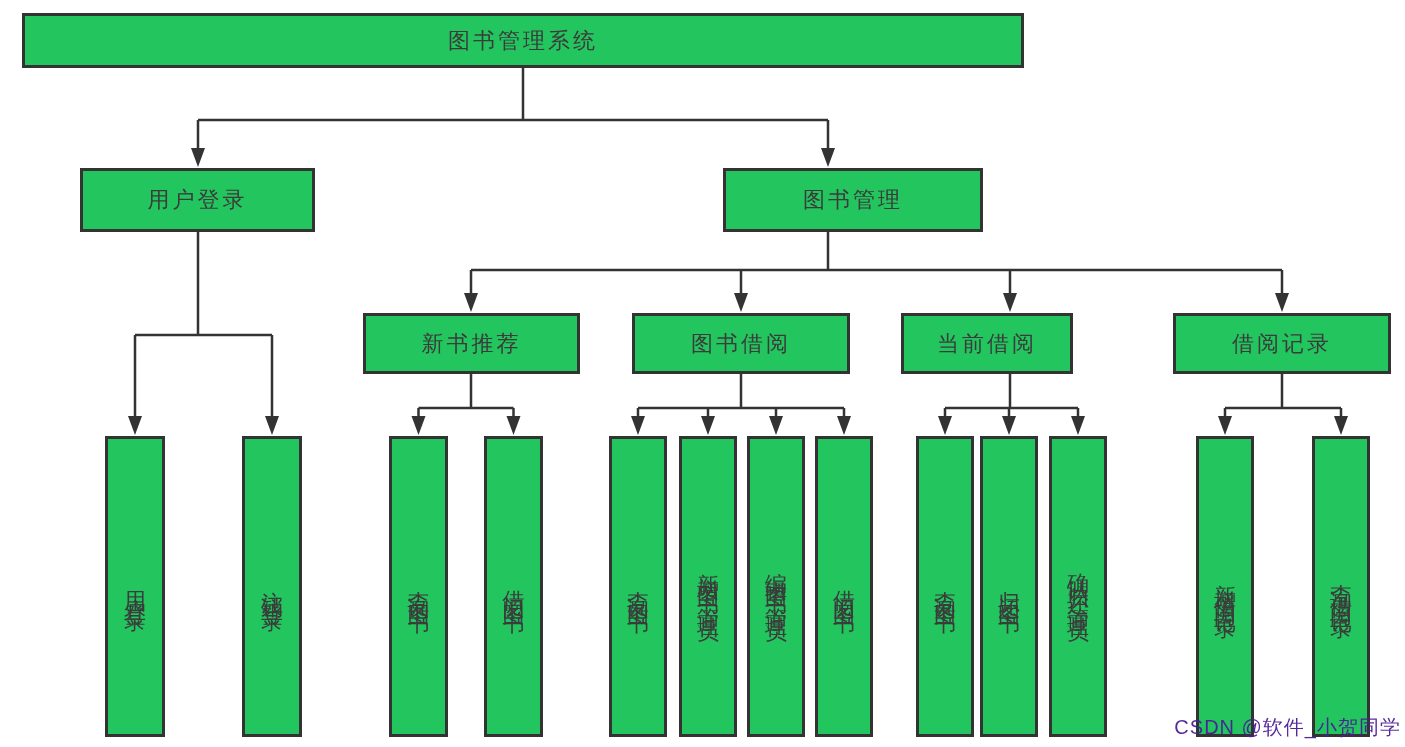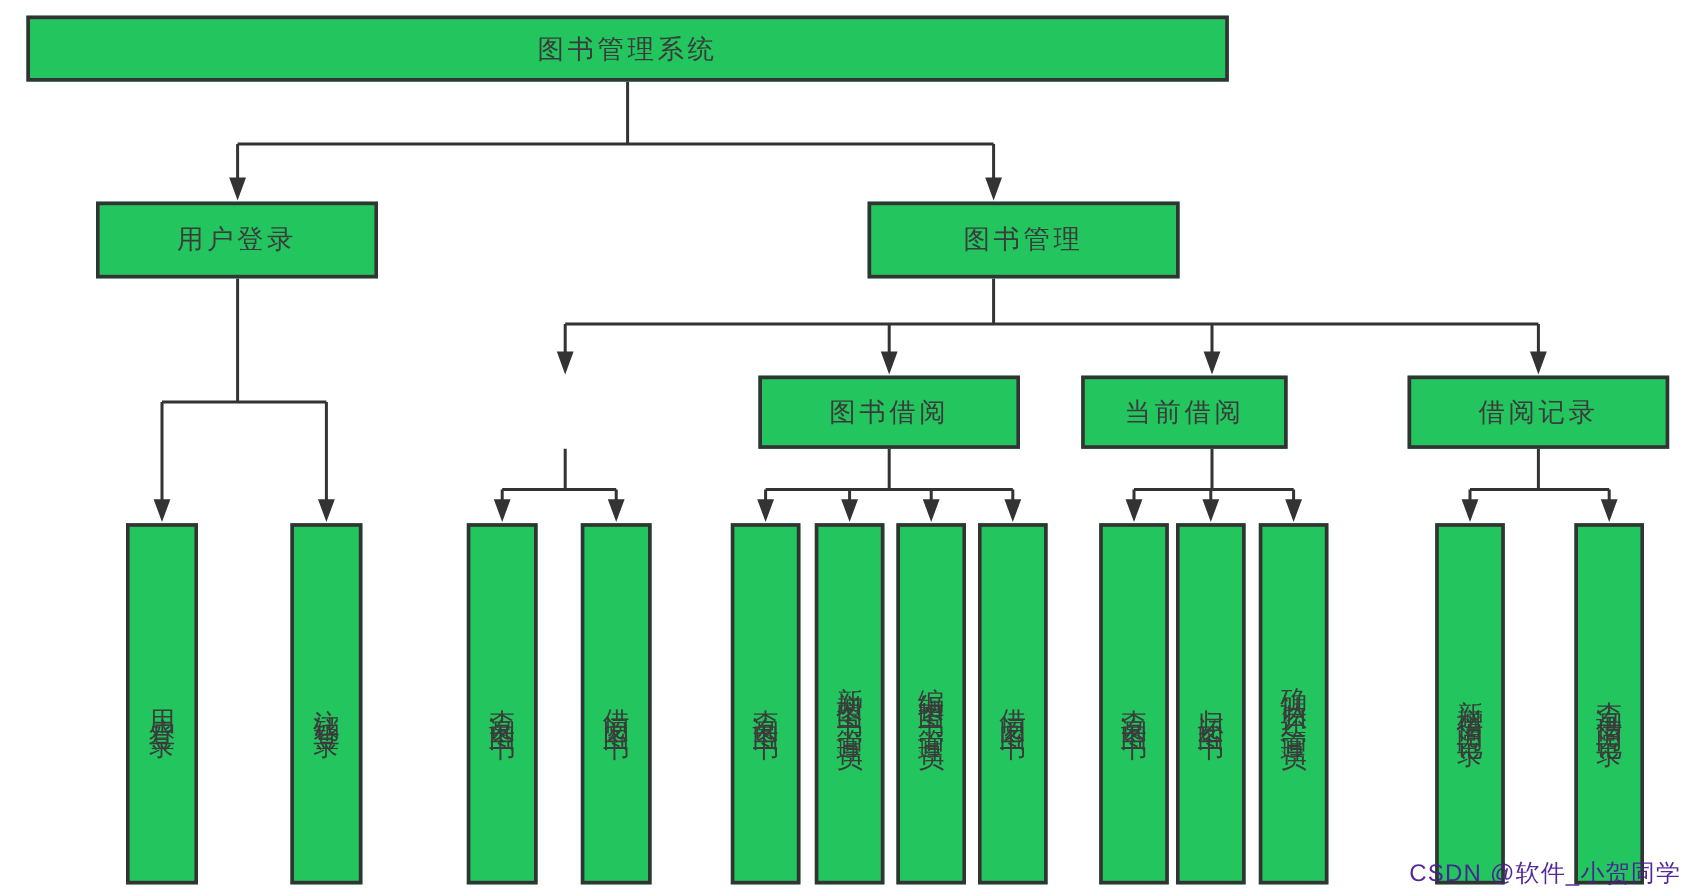--- a/index.html
+++ b/index.html
@@ -89,20 +89,23 @@
     <span>图书管理系统</span>
   </div>
 
   <div class="node hbox lvl2" style="left:80px; top:168px; width:235px;">
     <span>用户登录</span>
   </div>
   <div class="node hbox lvl2" style="left:710px; top:168px; width:260px;margin-left:13px;">
     <span>图书管理</span>
   </div>
 
+  <div class="node hbox" style="left:363px; top:313px; width:217px;">
+    <span>新书推荐</span>
+  </div>
   <div class="node hbox" style="left:632px; top:313px; width:218px;">
     <span>图书借阅</span>
   </div>
   <div class="node hbox" style="left:901px; top:313px; width:172px;">
     <span>当前借阅</span>
   </div>
   <div class="node hbox" style="left:1173px; top:313px; width:218px;justify-content:center;">
     <span>借阅记录</span>
   </div>
 

